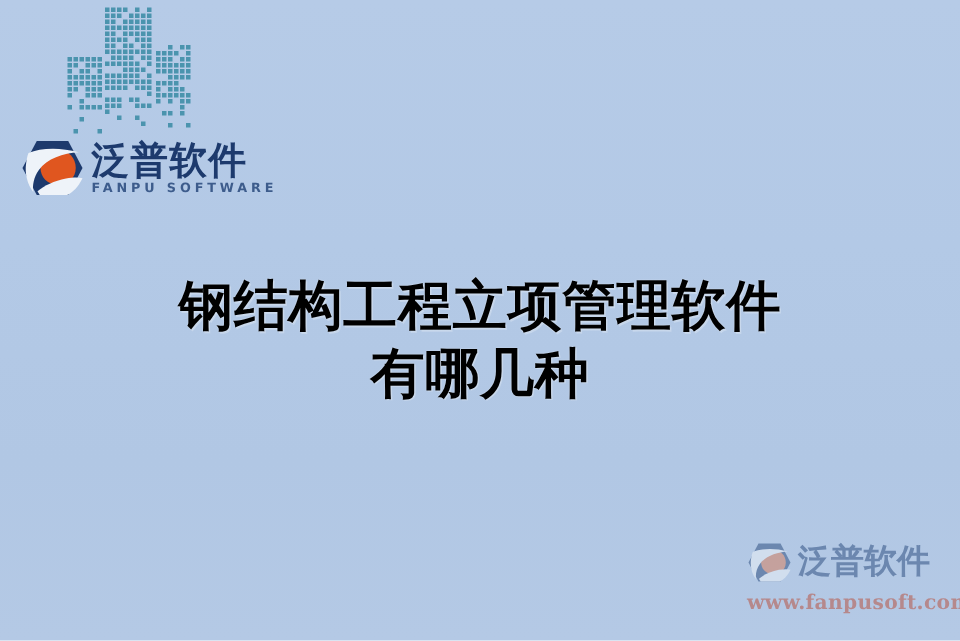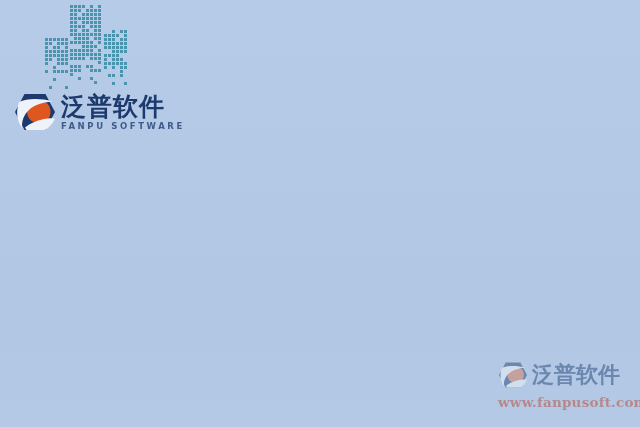--- a/index.html
+++ b/index.html
@@ -373,20 +373,24 @@
         <path d="M5 10 C13 6.5 26 6 38.5 9.5 C28 10.2 17.5 13.5 11.8 21.5 C8.6 26 7.5 31.5 8.2 36 C4.2 31 2.4 23.5 3.4 17 C3.7 14.4 4.2 12 5 10 Z" fill="#eef3f9"></path>
         <path d="M11 35.5 C15.5 31.8 22 28.5 30 27 C35 26.1 38.5 26.2 41 26.8 C38.2 32.6 34.5 36.2 30.8 38 L12.5 38 Z" fill="#eef3f9"></path>
       </svg>
     </div>
     <div class="logo-words">
       <span class="logo-cn">泛普软件</span>
       <span class="logo-en">FANPU SOFTWARE</span>
     </div>
   </div>
 
+  <div id="headline">
+    <span class="hl-line">钢结构工程立项管理软件</span>
+    <span class="hl-line">有哪几种</span>
+  </div>
 
   <div id="watermark">
     <div class="wm-row">
       <div class="wm-mark">
         <svg viewBox="0 0 42 40" xmlns="http://www.w3.org/2000/svg">
           <path d="M10.5 2 L31.5 2 L41 20 L31.5 38 L10.5 38 L1 20 Z" fill="#41608f"></path>
           <path d="M24 8 C32 8 36.5 13.5 36.5 20 C36.5 26.5 31.5 31 24.5 31 C17.5 31 13 26 13 19.8 C13 13.4 17.6 8 24 8 Z" fill="#d08a72"></path>
           <path d="M5 10 C13 6.5 26 6 38.5 9.5 C28 10.2 17.5 13.5 11.8 21.5 C8.6 26 7.5 31.5 8.2 36 C4.2 31 2.4 23.5 3.4 17 C3.7 14.4 4.2 12 5 10 Z" fill="#e4ecf5"></path>
           <path d="M11 35.5 C15.5 31.8 22 28.5 30 27 C35 26.1 38.5 26.2 41 26.8 C38.2 32.6 34.5 36.2 30.8 38 L12.5 38 Z" fill="#e4ecf5"></path>
         </svg>

